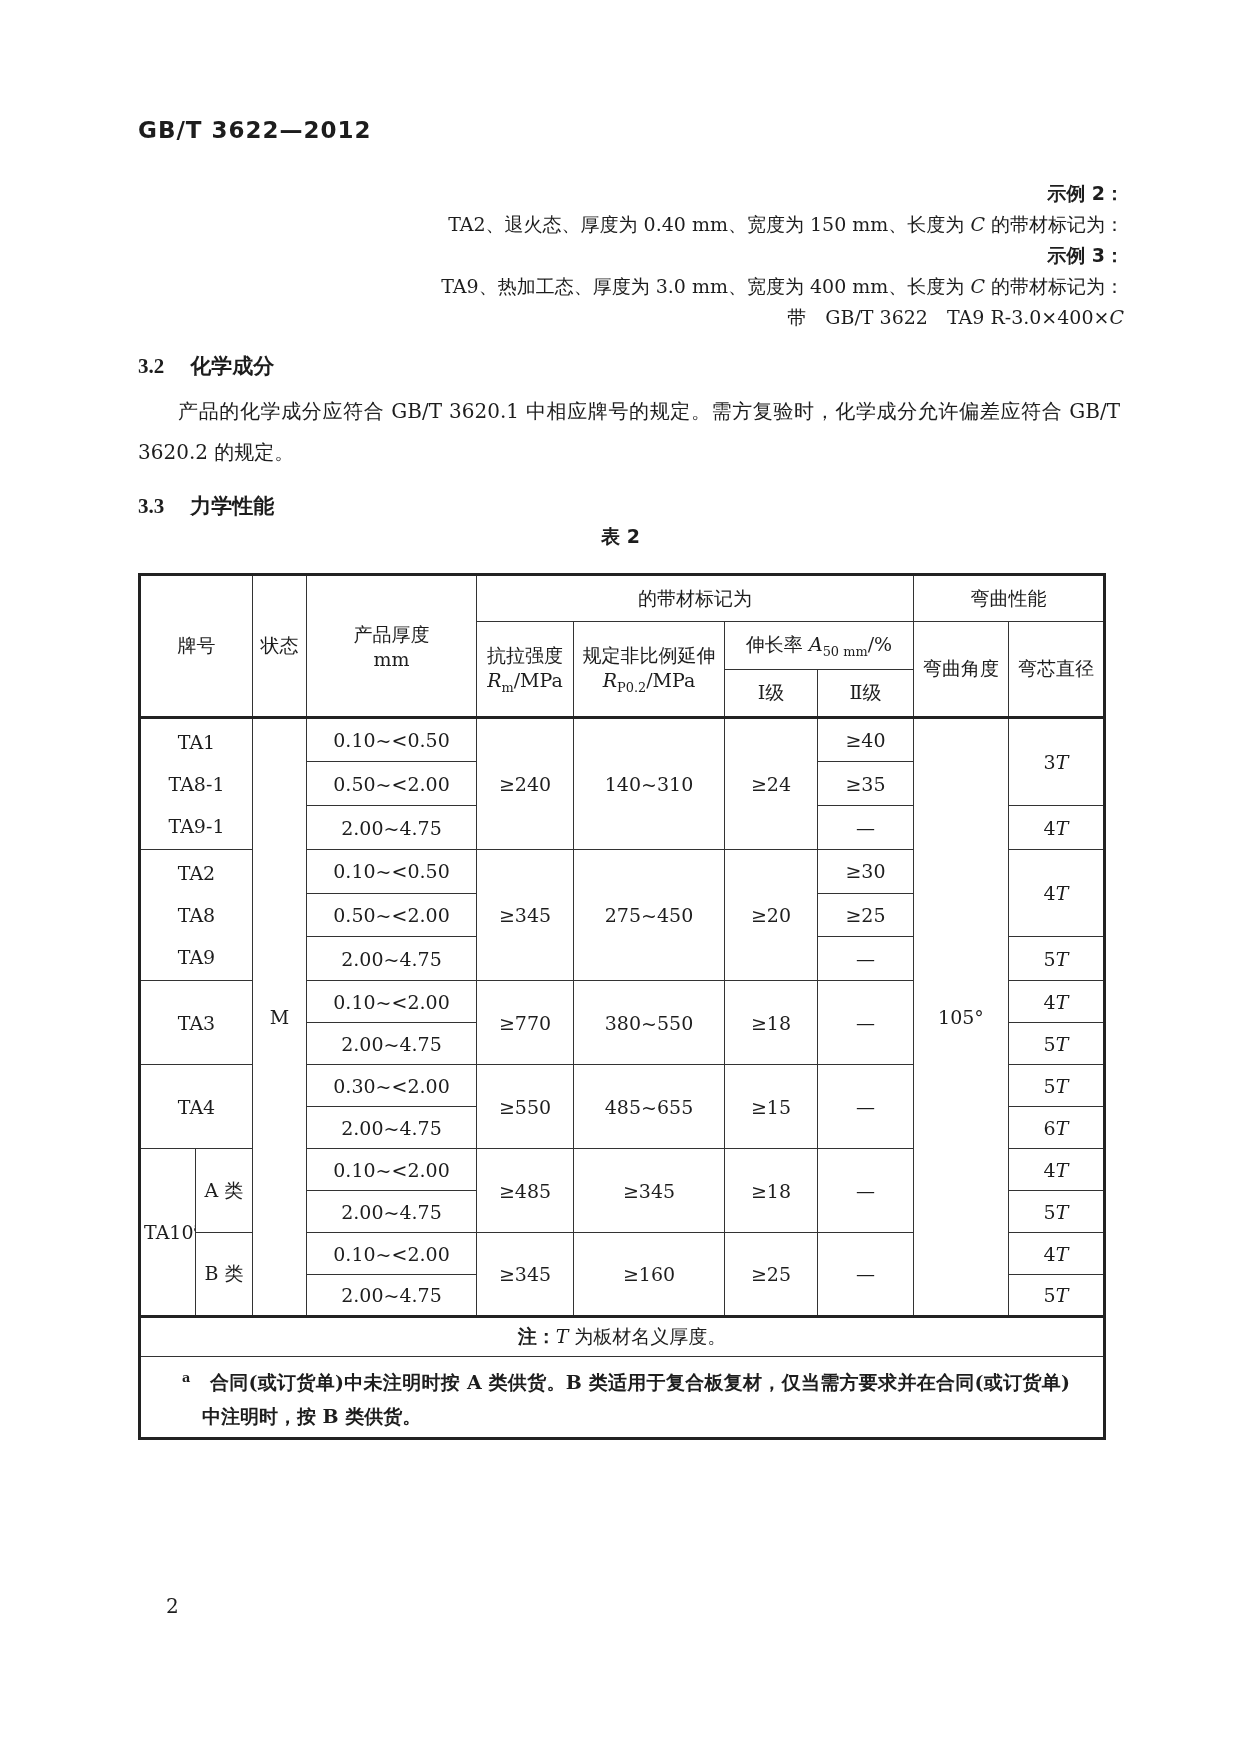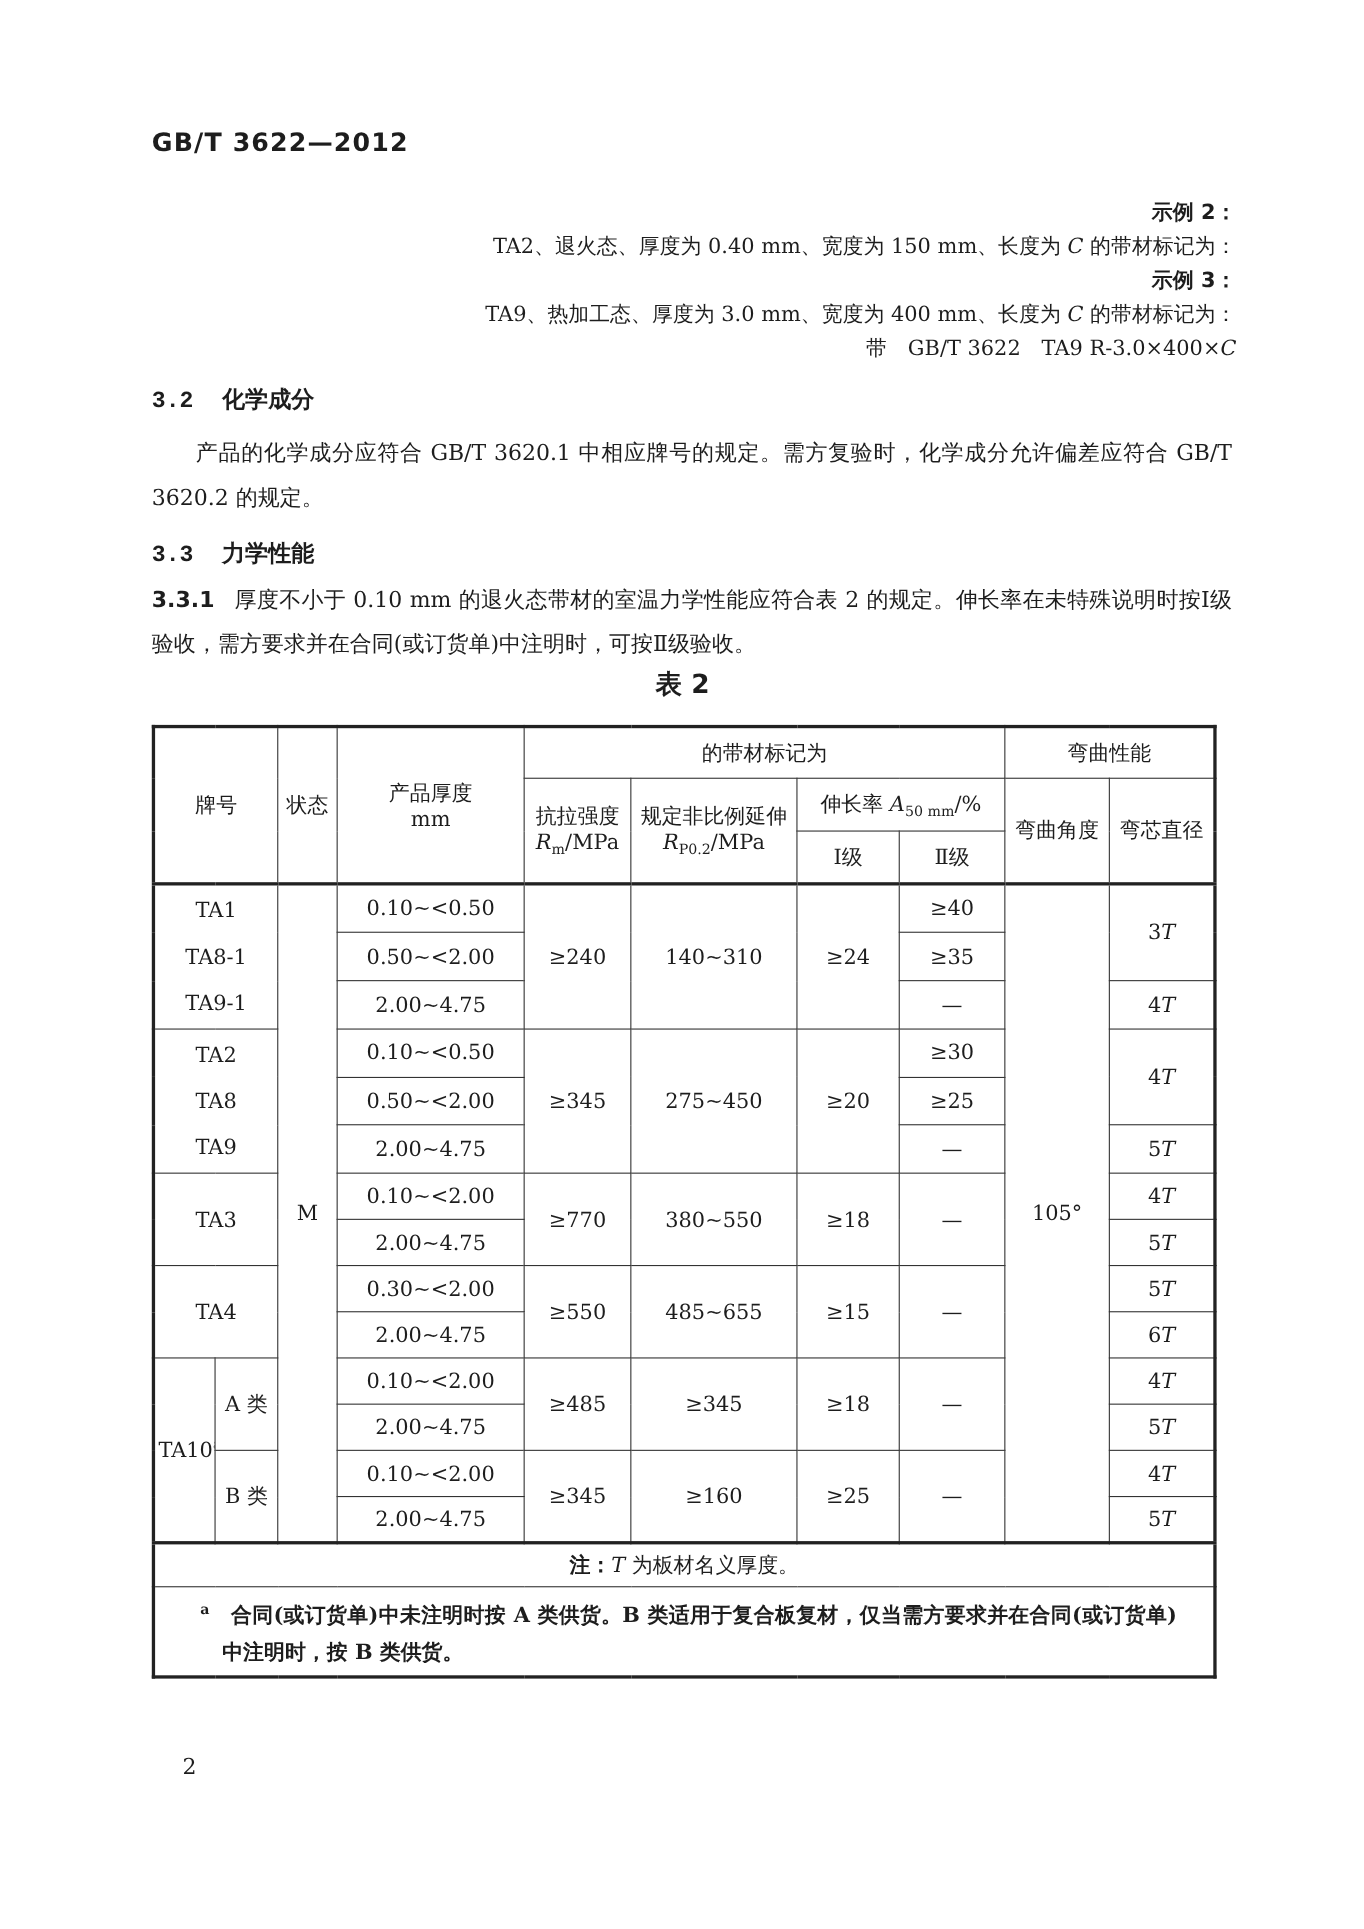--- a/index.html
+++ b/index.html
@@ -15,40 +15,40 @@
     margin:116px 0 0 138px;
     font-family:"DejaVu Sans","Liberation Sans",sans-serif;
     font-weight:bold;font-size:23px;line-height:28px;
     letter-spacing:1px;
   }
   .examples{margin:34px 0 0 184px;font-size:19px;line-height:31px;width:940px;text-align:right;}
   .examples p{margin:0;}
   .ex-label{font-family:"DejaVu Sans","Liberation Sans",sans-serif;font-weight:bold;}
   h2.sec{
     margin:20px 0 0 138px;
-    font-family:Liberation Mono, monospace;
+    font-family:Liberation Serif, serif;
     font-weight:bold;font-size:21px;line-height:26px;
   }
   h2.sec .sec-title{margin-left:26px;}
   .body-para{
     margin:12px 0 0 138px;width:982px;
     font-size:20px;line-height:41px;
     text-align:justify;
   }
   .body-para.first-indent{text-indent:40px;}
   .clause-para{margin-top:6px;line-height:40px;}
   .clause-num{
     font-family:"DejaVu Sans","Liberation Sans",sans-serif;
     font-weight:bold;margin-right:18px;
   }
   .table-title{
     margin:4px 0 0 138px;width:965px;
     text-align:center;
     font-family:"DejaVu Sans","Liberation Sans",sans-serif;
-    font-weight:bold;font-size:24px;line-height:26px;
+    font-weight:bold;font-size:19px;line-height:26px;
   }
   table.t2{
     margin:24px 0 0 138px;
     width:965px;
     border-collapse:collapse;
     table-layout:fixed;
     border:3px solid #222;
     font-size:19px;
   }
   table.t2 th,table.t2 td{
@@ -94,23 +94,20 @@
   </section>
 
   <h2 class="sec">
     <span>3.2</span><span class="sec-title">化学成分</span>
   </h2>
   <p class="body-para first-indent">产品的化学成分应符合 GB/T 3620.1 中相应牌号的规定。需方复验时，化学成分允许偏差应符合 GB/T 3620.2 的规定。</p>
 
   <h2 class="sec">
     <span>3.3</span><span class="sec-title">力学性能</span>
   </h2>
-  <p class="body-para clause-para">
-    <b class="clause-num">3.3.1</b><span>厚度不小于 0.10 mm 的退火态带材的室温力学性能应符合表 2 的规定。伸长率在未特殊说明时按Ⅰ级验收，需方要求并在合同(或订货单)中注明时，可按Ⅱ级验收。</span>
-  </p>
 
   <div class="table-title">表 2</div>
 
   <table class="t2">
     <colgroup>
       <col style="width:56px">
         <col style="width:57px">
         <col style="width:54px">
         <col style="width:170px">
       <col style="width:97px">

